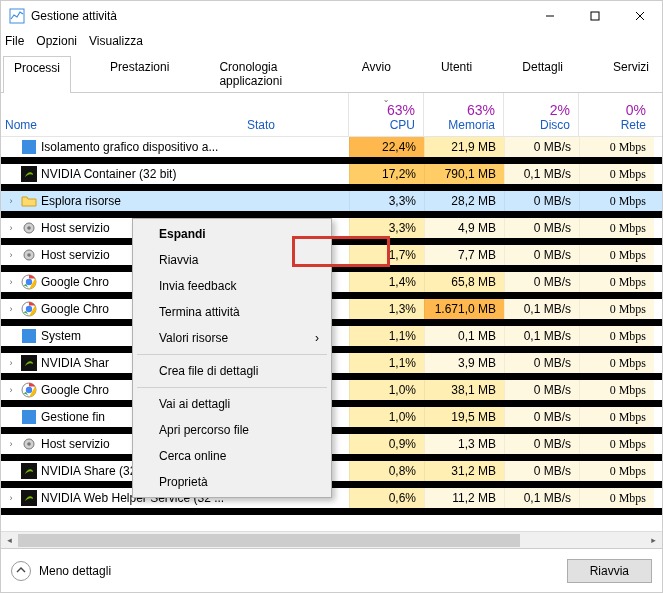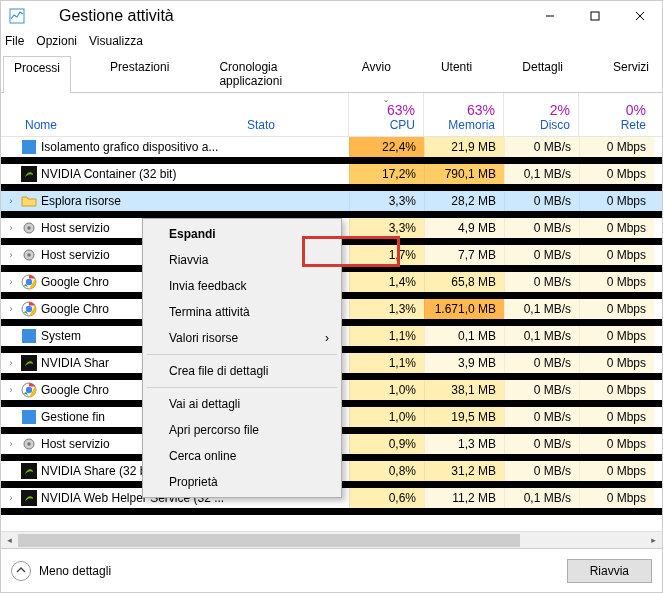--- a/index.html
+++ b/index.html
@@ -1,63 +1,63 @@
 <!DOCTYPE html>
 <html><head>
 <meta charset="utf-8">
 <style>
   * { box-sizing: border-box; margin: 0; padding: 0; }
   body { font-family: "Segoe UI", Tahoma, sans-serif; font-size: 12px; background: #fff; color: #000; width: 663px; height: 593px; overflow: hidden; display: flex; flex-direction: column; border: 1px solid #ccc; }
   
   .titlebar { height: 30px; display: flex; align-items: center; padding-left: 8px; background: #fff; }
   .titlebar-icon { width: 16px; height: 16px; margin-right: 6px; }
-  .titlebar-title { flex: 1; font-size: 16px; margin-left: 28px; }
+  .titlebar-title { flex: 1; font-size: 12px; }
   .titlebar-btns { display: flex; }
   .titlebar-btn { width: 45px; height: 30px; display: flex; align-items: center; justify-content: center; color: #333; }
   .titlebar-btn svg { width: 10px; height: 10px; }
   
   .menubar { height: 20px; display: flex; align-items: center; padding: 0 4px; gap: 12px; font-size: 12px; }
   .menubar span { cursor: default; }
   
   .tabs { display: flex; border-bottom: 1px solid #ccc; padding: 0 2px; margin-top: 4px; background: #fff; gap: 28px; }
   .tab { padding: 4px 10px; font-size: 12px; border: 1px solid transparent; border-bottom: none; cursor: default; }
   .tab.active { border-color: #ccc; background: #fff; position: relative; top: 1px; }
   
   .grid { flex: 1; overflow: hidden; display: flex; flex-direction: column; }
   .colhead { display: flex; height: 44px; border-bottom: 1px solid #e5e5e5; font-size: 12px; color: #1a5cbf; }
-  .col-name { width: 238px; padding: 4px 24px; display: flex; align-items: flex-end; }
+  .col-name { width: 238px; padding: 4px 4px; display: flex; align-items: flex-end; }
   .col-state { width: 110px; padding: 4px 8px; display: flex; align-items: flex-end; border-right: 1px solid #e5e5e5; }
   .col-num { display: flex; flex-direction: column; align-items: flex-end; justify-content: flex-end; padding: 4px 8px; border-right: 1px solid #e5e5e5; position: relative; }
   .col-cpu { width: 75px; }
   .col-mem { width: 80px; }
   .col-disk { width: 75px; }
   .col-net { width: 75px; border-right: none; }
   .pct { color: #a21caf; font-size: 14px; }
   .sort-ind { position: absolute; top: 2px; left: 50%; transform: translateX(-50%); font-size: 8px; color: #666; }
   
   .rows { flex: 1; overflow: hidden; position: relative; }
   .row { display: flex; height: 27px; align-items: center; font-size: 12px; border-bottom: 7px solid #000000; }
   .row.selected { background: #cce8ff; }
   .cell-name { width: 238px; display: flex; align-items: center; padding-left: 4px; gap: 4px; white-space: nowrap; overflow: hidden; }
   .expander { width: 12px; font-size: 9px; color: #666; text-align: center; }
   .proc-icon { width: 16px; height: 16px; display: inline-flex; align-items: center; justify-content: center; flex-shrink: 0; }
   .cell-state { width: 110px; }
   .cell-num { text-align: right; padding-right: 8px; height: 100%; display: flex; align-items: center; justify-content: flex-end; border-left: 1px solid rgba(0,0,0,0.05); }
   .cell-cpu { width: 75px; }
   .cell-mem { width: 80px; }
   .cell-disk { width: 75px; }
-  .cell-net { width: 75px; }
+  .cell-net { width: 75px; font-family: Liberation Serif, serif; }
   
   .heat0 { background: #fff8e1; }
   .heat1 { background: #ffefb3; }
   .heat3 { background: #ffcc66; }
   .heat4 { background: #ffb84d; }
   .row.selected .cell-num { background: #cce8ff !important; }
   
-  .ctx-menu { position: absolute; left: 142px; top: 218px; width: 200px; background: #f0f0f0; border: 1px solid #b0b0b0; box-shadow: 3px 3px 6px rgba(0,0,0,0.25); padding: 2px; z-index: 10; }
+  .ctx-menu { position: absolute; left: 132px; top: 218px; width: 200px; background: #f0f0f0; border: 1px solid #b0b0b0; box-shadow: 3px 3px 6px rgba(0,0,0,0.25); padding: 2px; z-index: 10; }
   .ctx-item { padding: 6px 24px; font-size: 12px; position: relative; cursor: default; }
   .ctx-item.bold { font-weight: 600; }
   .ctx-sep { height: 1px; background: #d0d0d0; margin: 3px 2px; }
   .ctx-sub::after { content: "›"; position: absolute; right: 10px; font-size: 12px; }
   .ctx-highlight { position: absolute; border: 3px solid #d4392f; left: 159px; top: 17px; width: 98px; height: 31px; pointer-events: none; }
   
   .footer { height: 44px; border-top: 1px solid #ccc; display: flex; align-items: center; padding: 0 10px; gap: 8px; }
   .footer-left { flex: 1; display: flex; align-items: center; gap: 8px; }
   .fewer-btn-icon { width: 20px; height: 20px; border: 1px solid #999; border-radius: 50%; display: flex; align-items: center; justify-content: center; }
   .footer-btn { padding: 4px 22px; border: 1px solid #adadad; background: #e1e1e1; font-size: 12px; }

